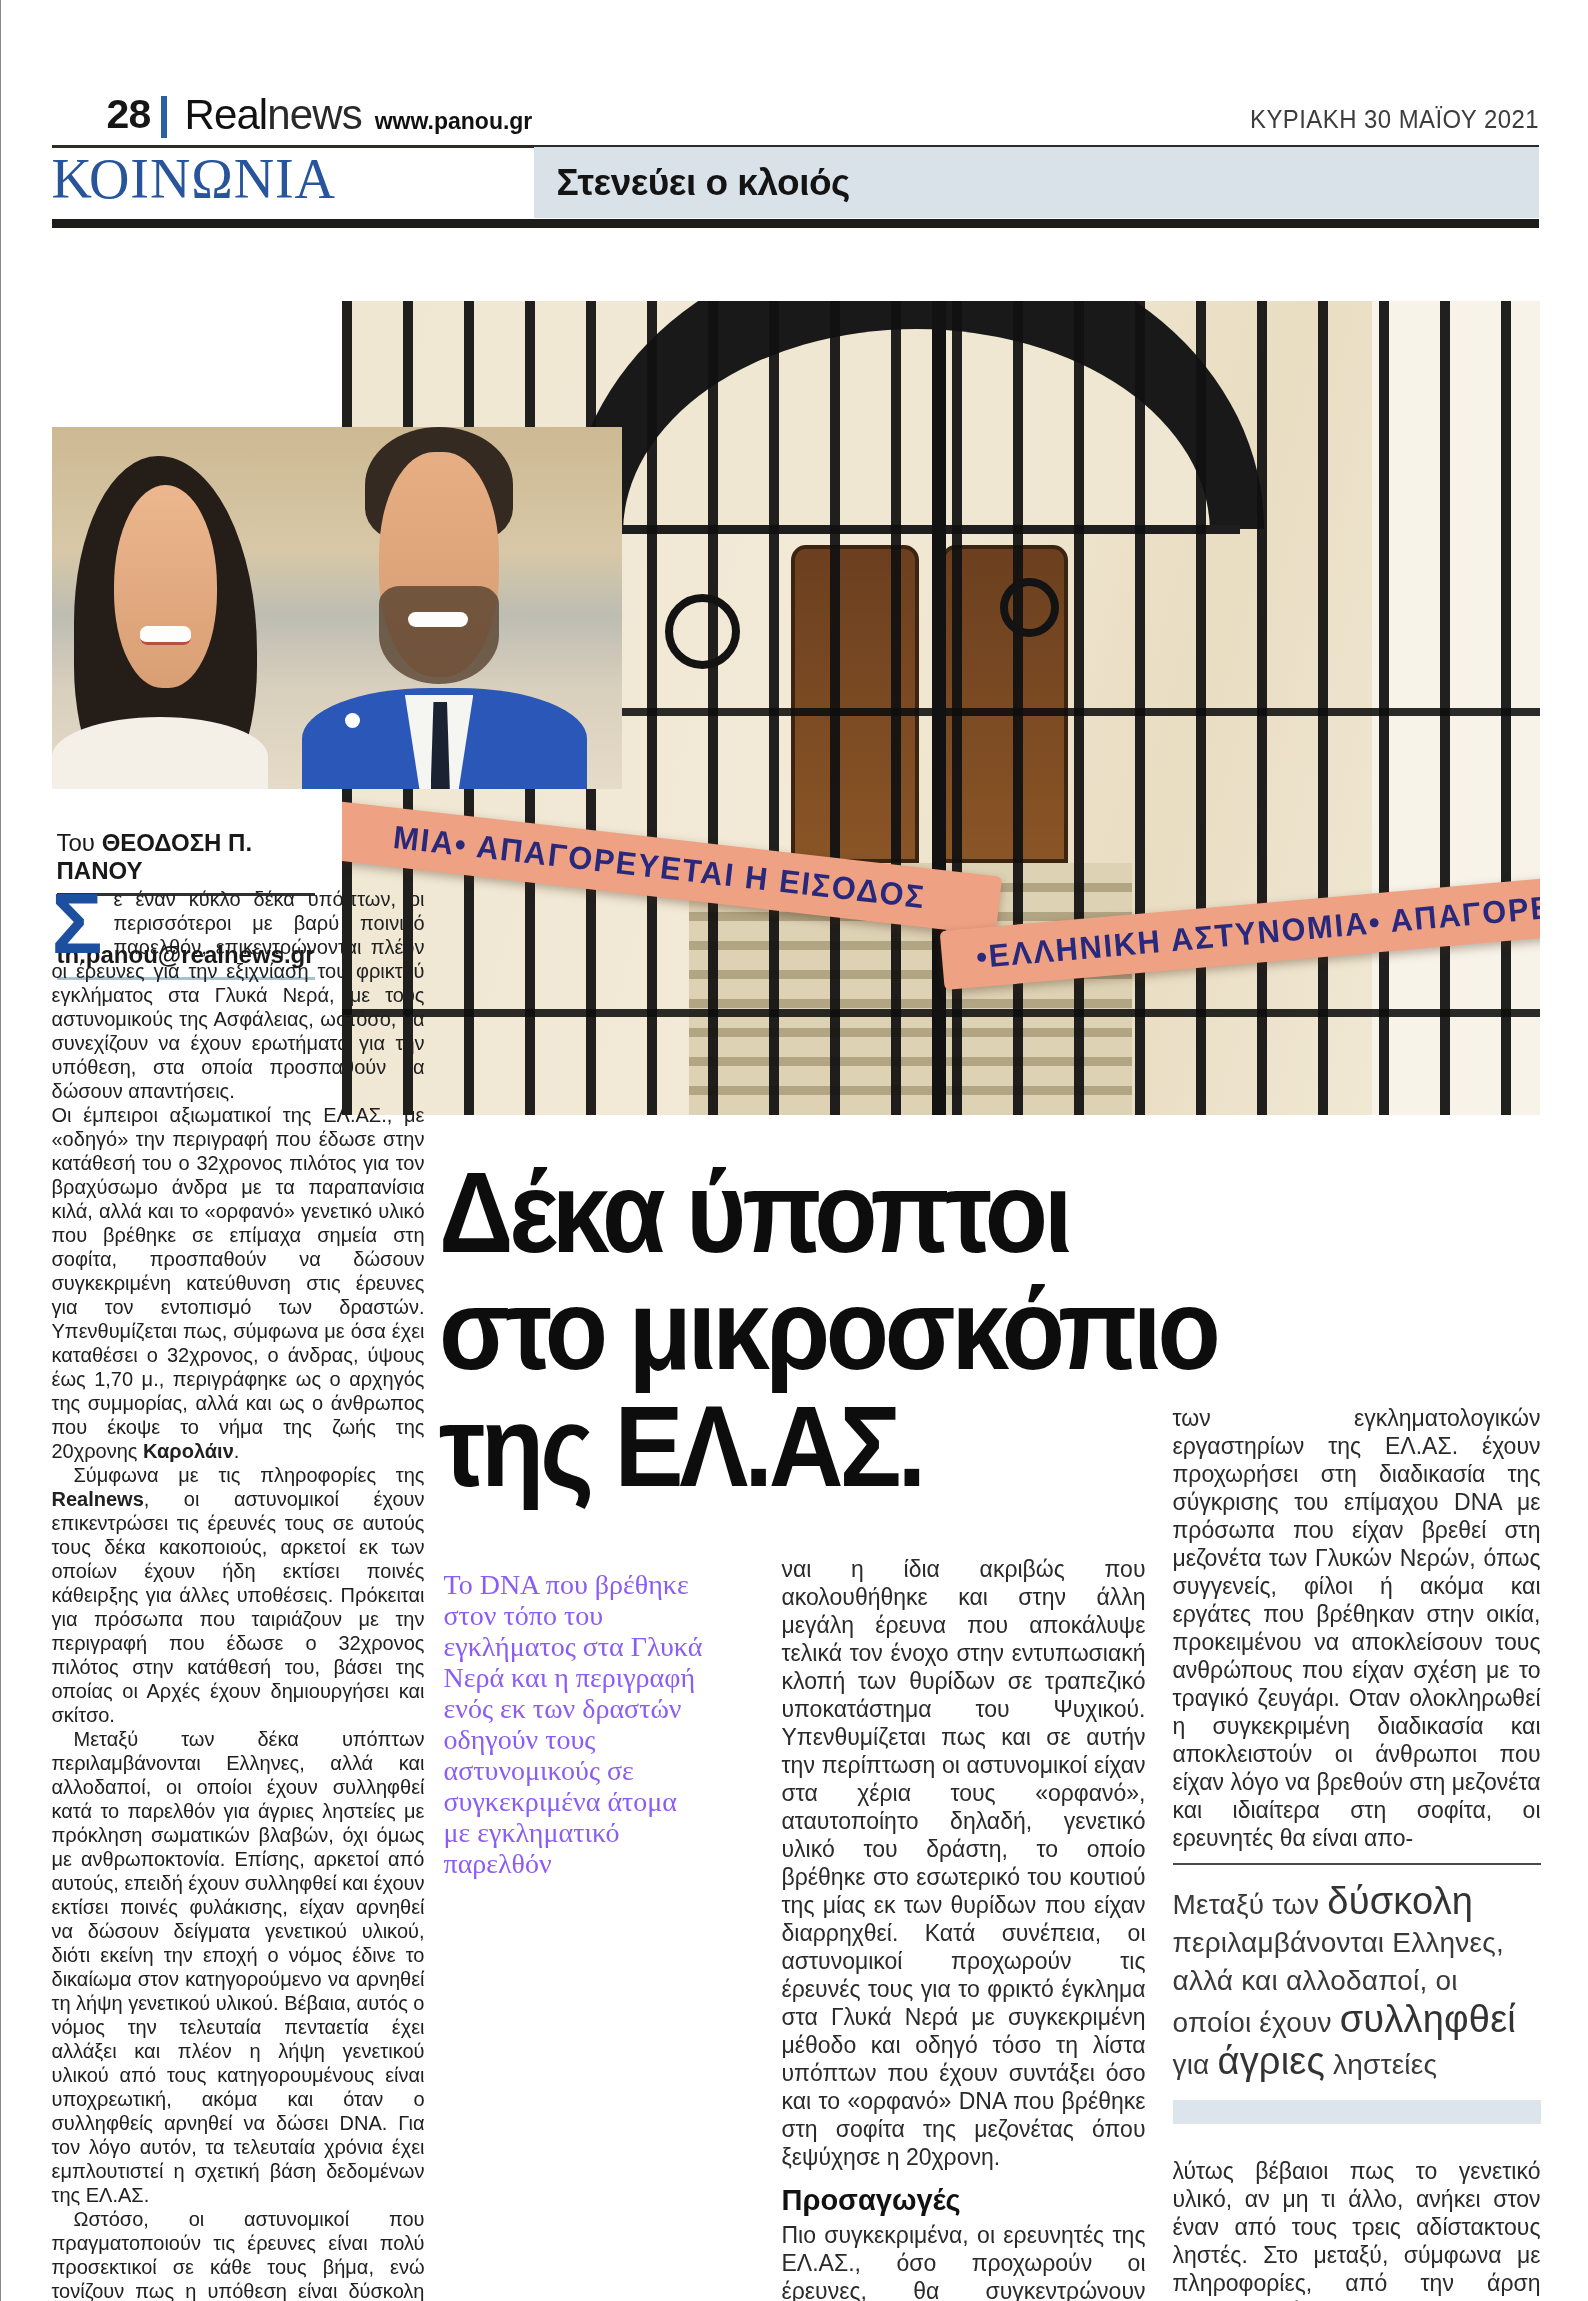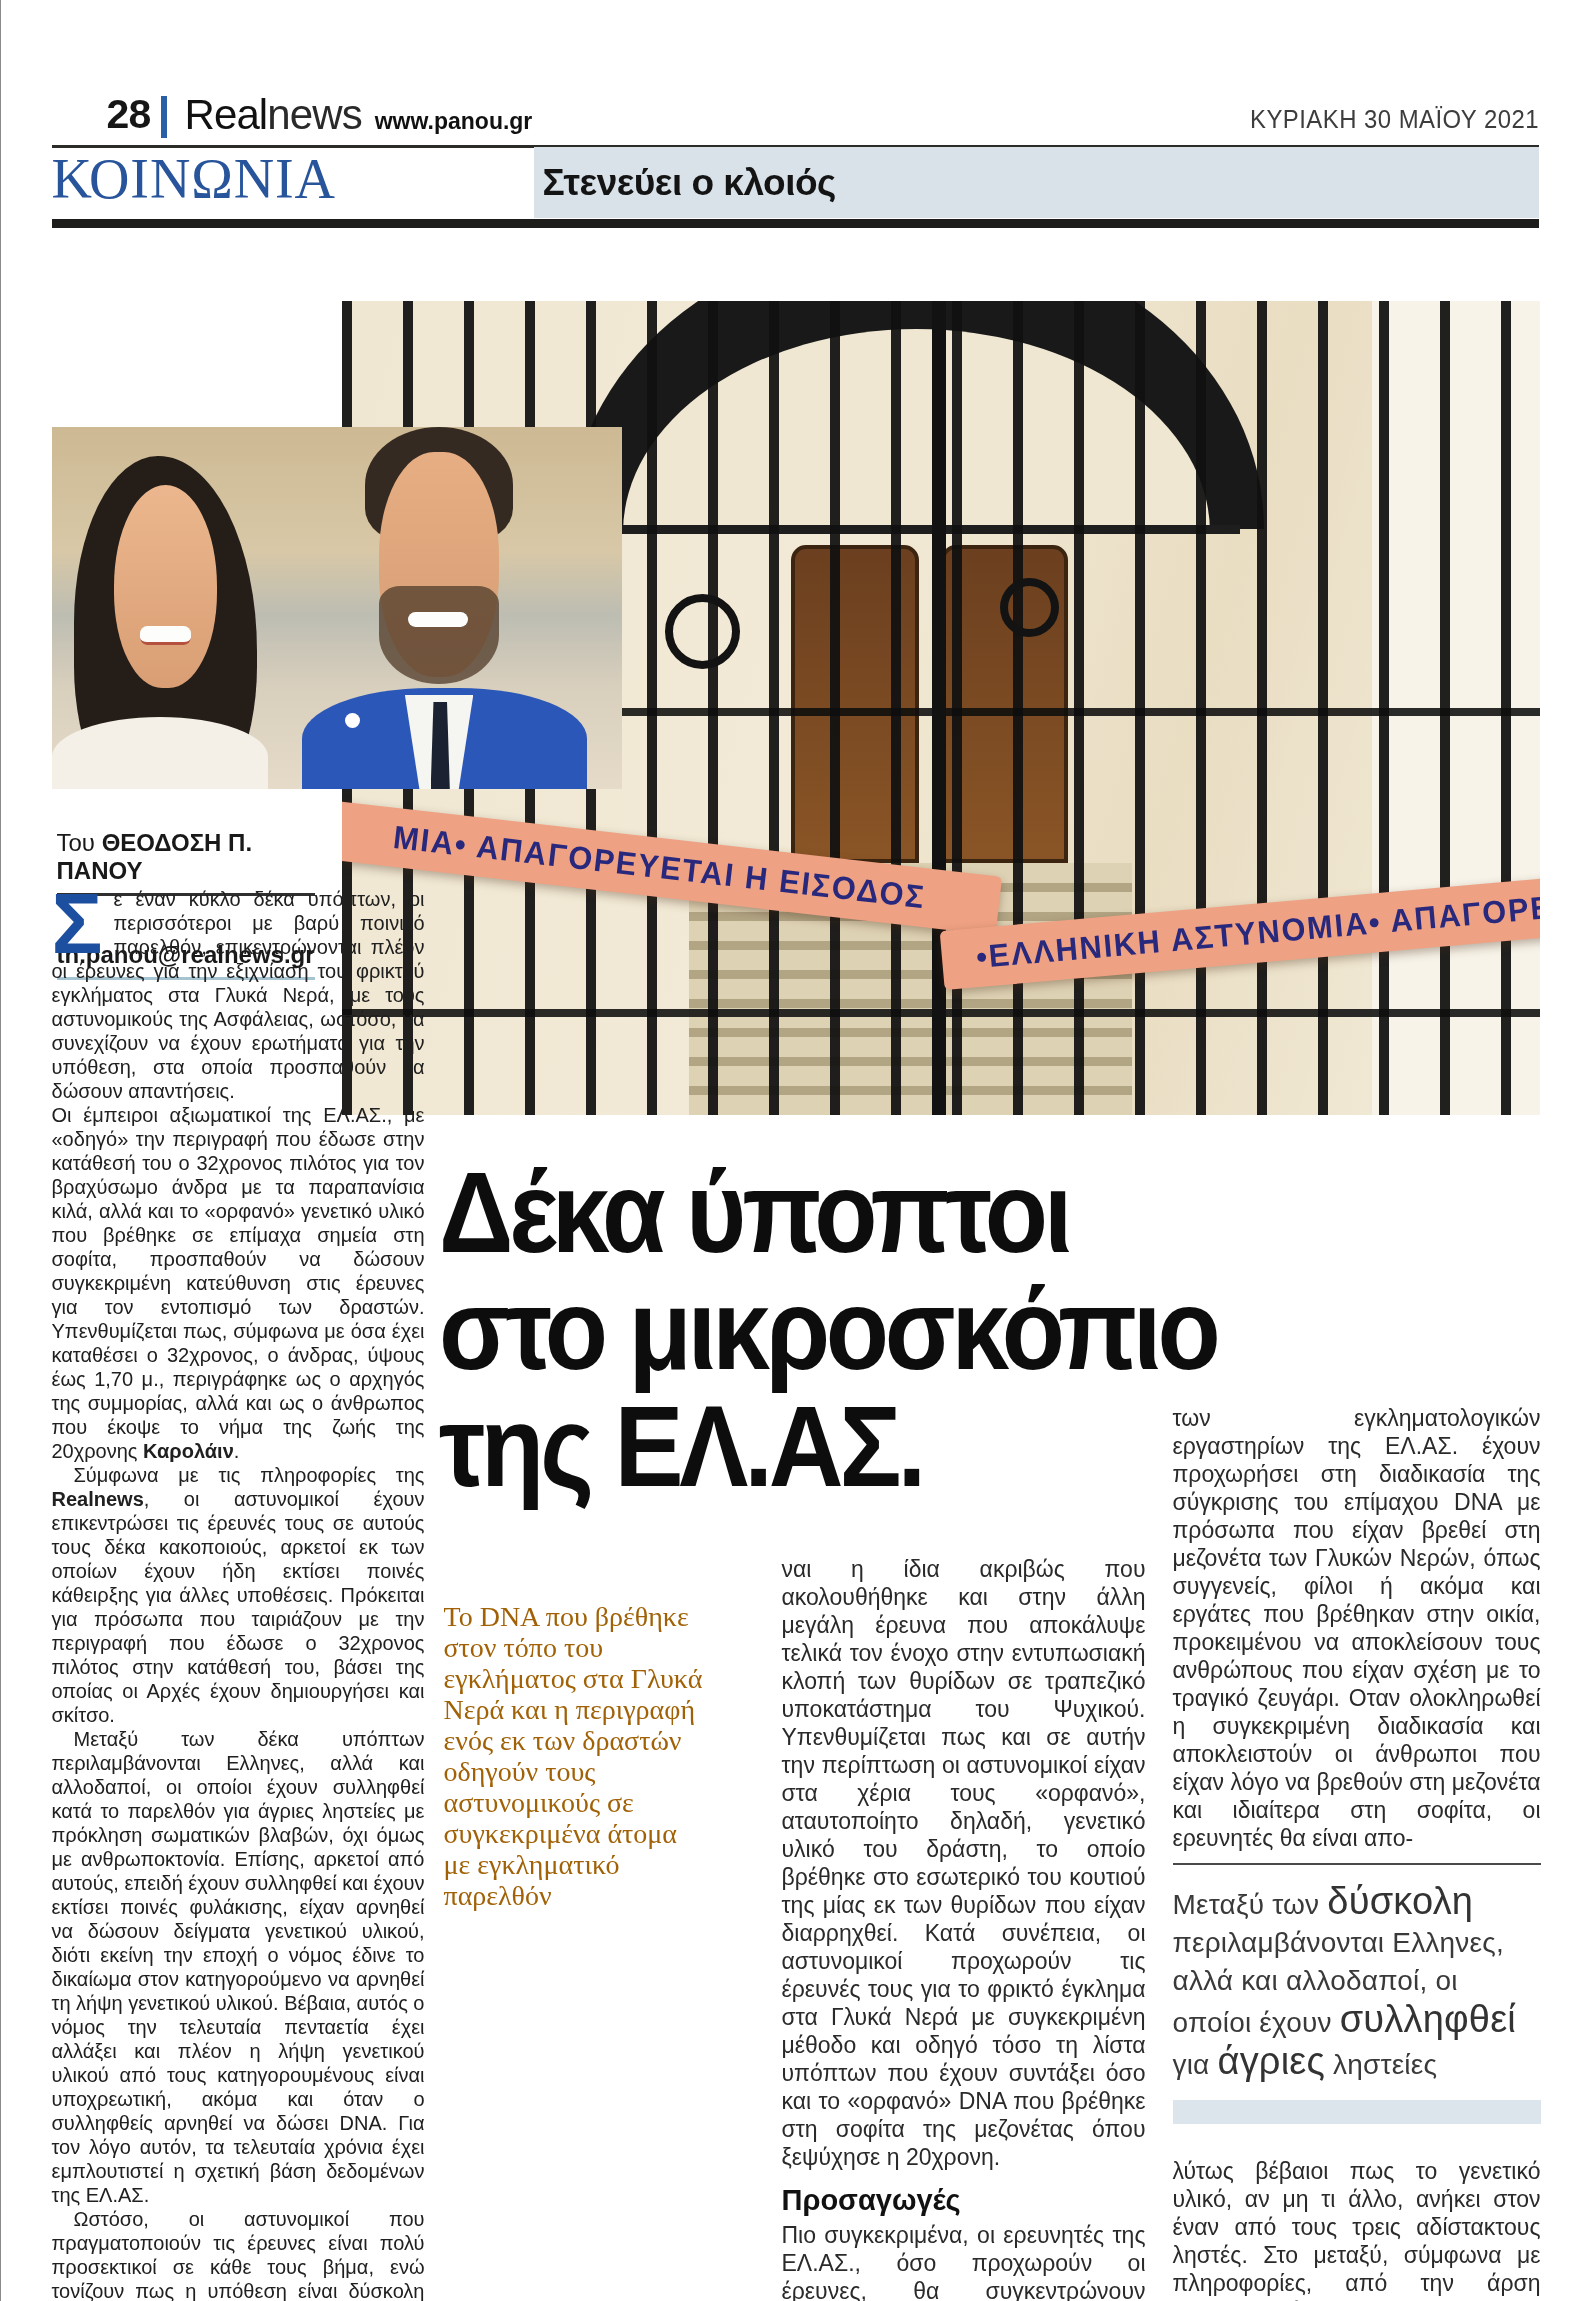--- a/index.html
+++ b/index.html
@@ -15,21 +15,21 @@
   .brand .b1{font-weight:normal;letter-spacing:-0.9px;}
   .brand .b2{font-weight:normal;letter-spacing:-0.9px;color:#2a2a2a;text-align:center;}
   .brand .site{font-size:23px;font-weight:bold;margin-left:13px;letter-spacing:0;}
   .hdr-date{left:1074px;top:104px;width:464px;text-align:right;font-size:26px;color:#3d3d3d;
             transform:scaleX(.92);transform-origin:right center;letter-spacing:0.5px;}
 
   
   .section-title{left:51px;top:147px;font-family:"Liberation Serif",serif;font-size:56px;
                  color:#27549b;letter-spacing:0.9px;}
   .kicker-bar{left:533px;top:147px;width:1005px;height:71px;background:#d9e2e8;}
-  .kicker-bar span{display:block;padding-left:9px;font-size:37px;font-weight:bold;color:#141414;
+  .kicker-bar span{display:block;padding-left:23px;font-size:37px;font-weight:bold;color:#141414;
                    line-height:72px;letter-spacing:-0.5px;}
   .black-bar{left:51px;top:219px;width:1487px;height:9.3px;background:#1d1d1b;}
 
   
   .photo-house{left:341px;top:301px;width:1198px;height:814px;overflow:hidden;
     background:linear-gradient(105deg,#efe7d2 0%,#f2ead6 42%,#e9ddc2 68%,#f5efdf 100%);}
   .wall-right{right:0;top:0;width:14%;height:100%;background:#f7f3e8;}
   .canopy{left:19%;top:-8%;width:58%;height:36%;background:#191919;
           border-radius:50% 50% 0 0 / 100% 100% 0 0;}
   .canopy-inner{left:23.5%;top:3.5%;width:49%;height:25%;background:#efe7d2;
@@ -93,21 +93,21 @@
   .pullquote{font-size:28px;line-height:38px;color:#3a3a3a;text-align:left;letter-spacing:0.2px;}
   .pullquote b{font-size:38px;font-weight:normal;color:#333;}
   .pq-bluebar{height:24px;background:#dbe5eb;margin-top:16.7px;}
   .col3-bottom{margin-top:33px;}
 
   
   .headline{left:438px;top:1154px;width:1067px;font-size:115px;font-weight:900;color:#0d0d0d;
             line-height:117px;letter-spacing:-4.6px;transform:scaleX(.9);transform-origin:left top;
             white-space:nowrap;}
   .deck{left:443px;top:1569px;width:267px;font-family:"Liberation Serif",serif;font-size:28px;
-        line-height:31px;color:#a16207;text-align:left;margin-top:32px;}
+        line-height:31px;color:#8b5cf6;text-align:left;}
 </style>
 </head>
 <body>
 
 <div class="page">
 
   <div class="abs pagenum">28</div>
   <div class="abs hdr-bar"></div>
   <div class="abs brand"><span class="b1">Real</span><span class="b2">news</span><span class="site">www.panou.gr</span></div>
   <div class="abs hdr-date">ΚΥΡΙΑΚΗ 30 ΜΑΪΟΥ 2021</div>

